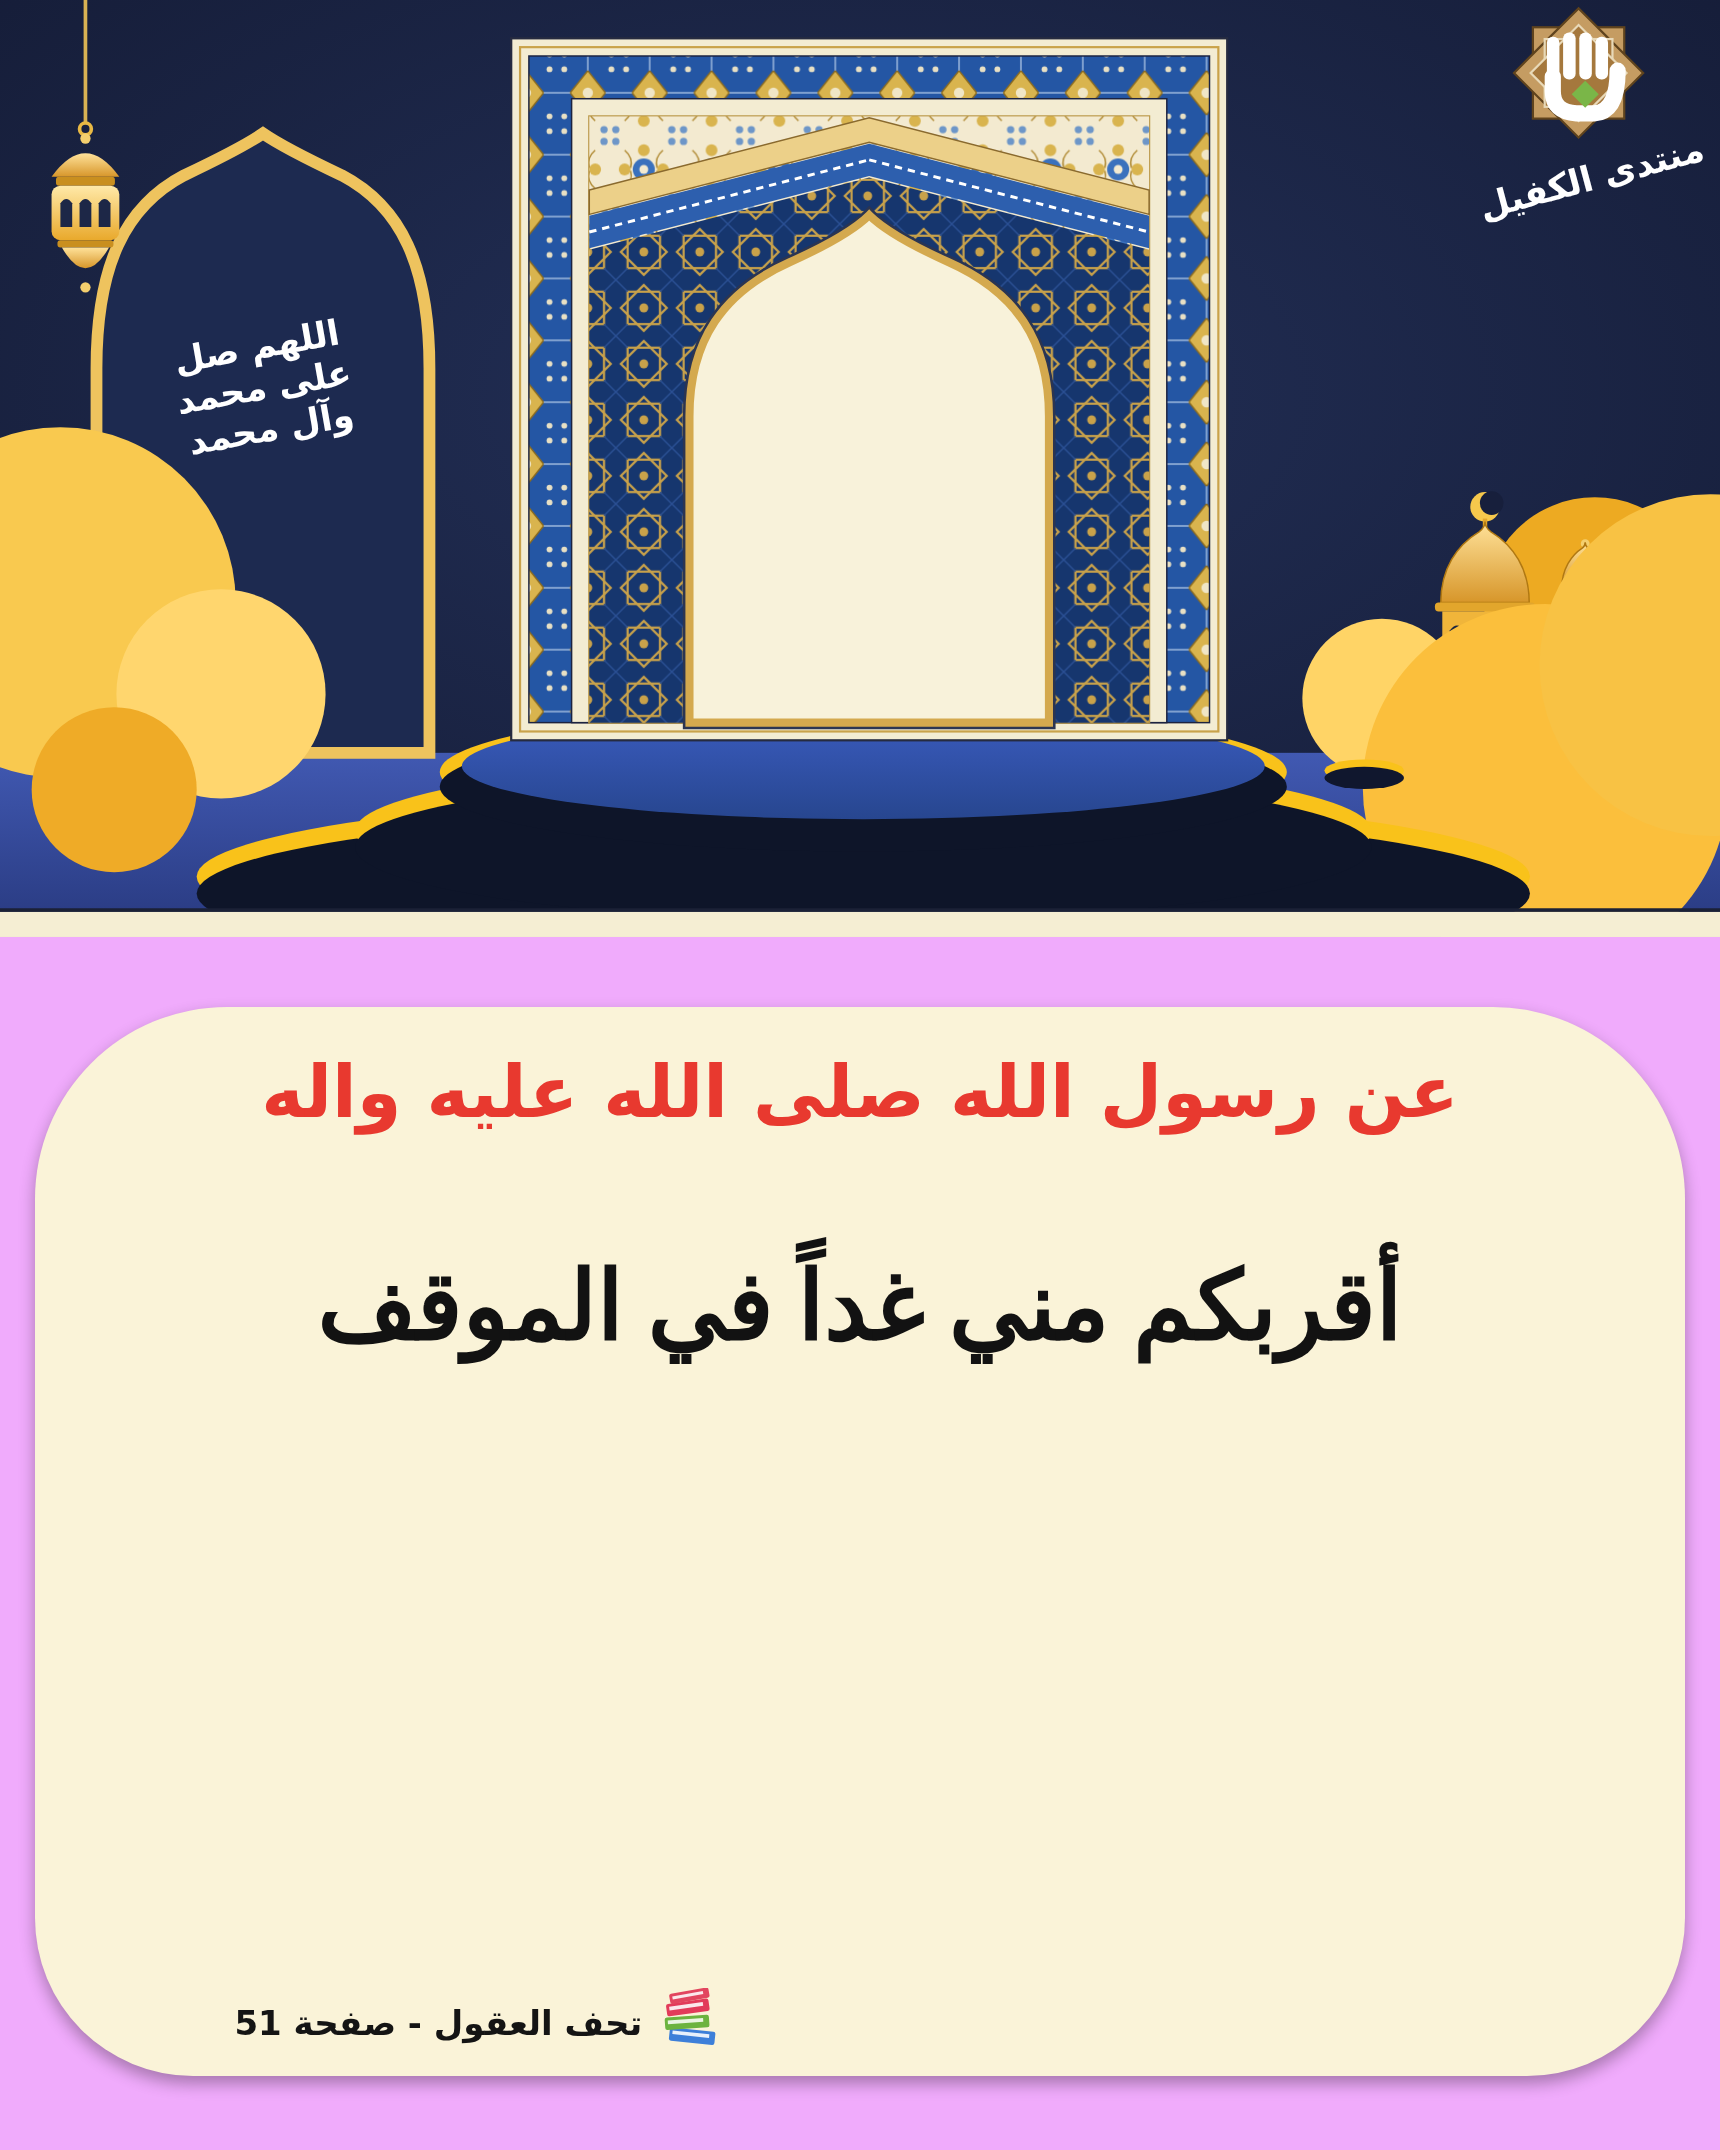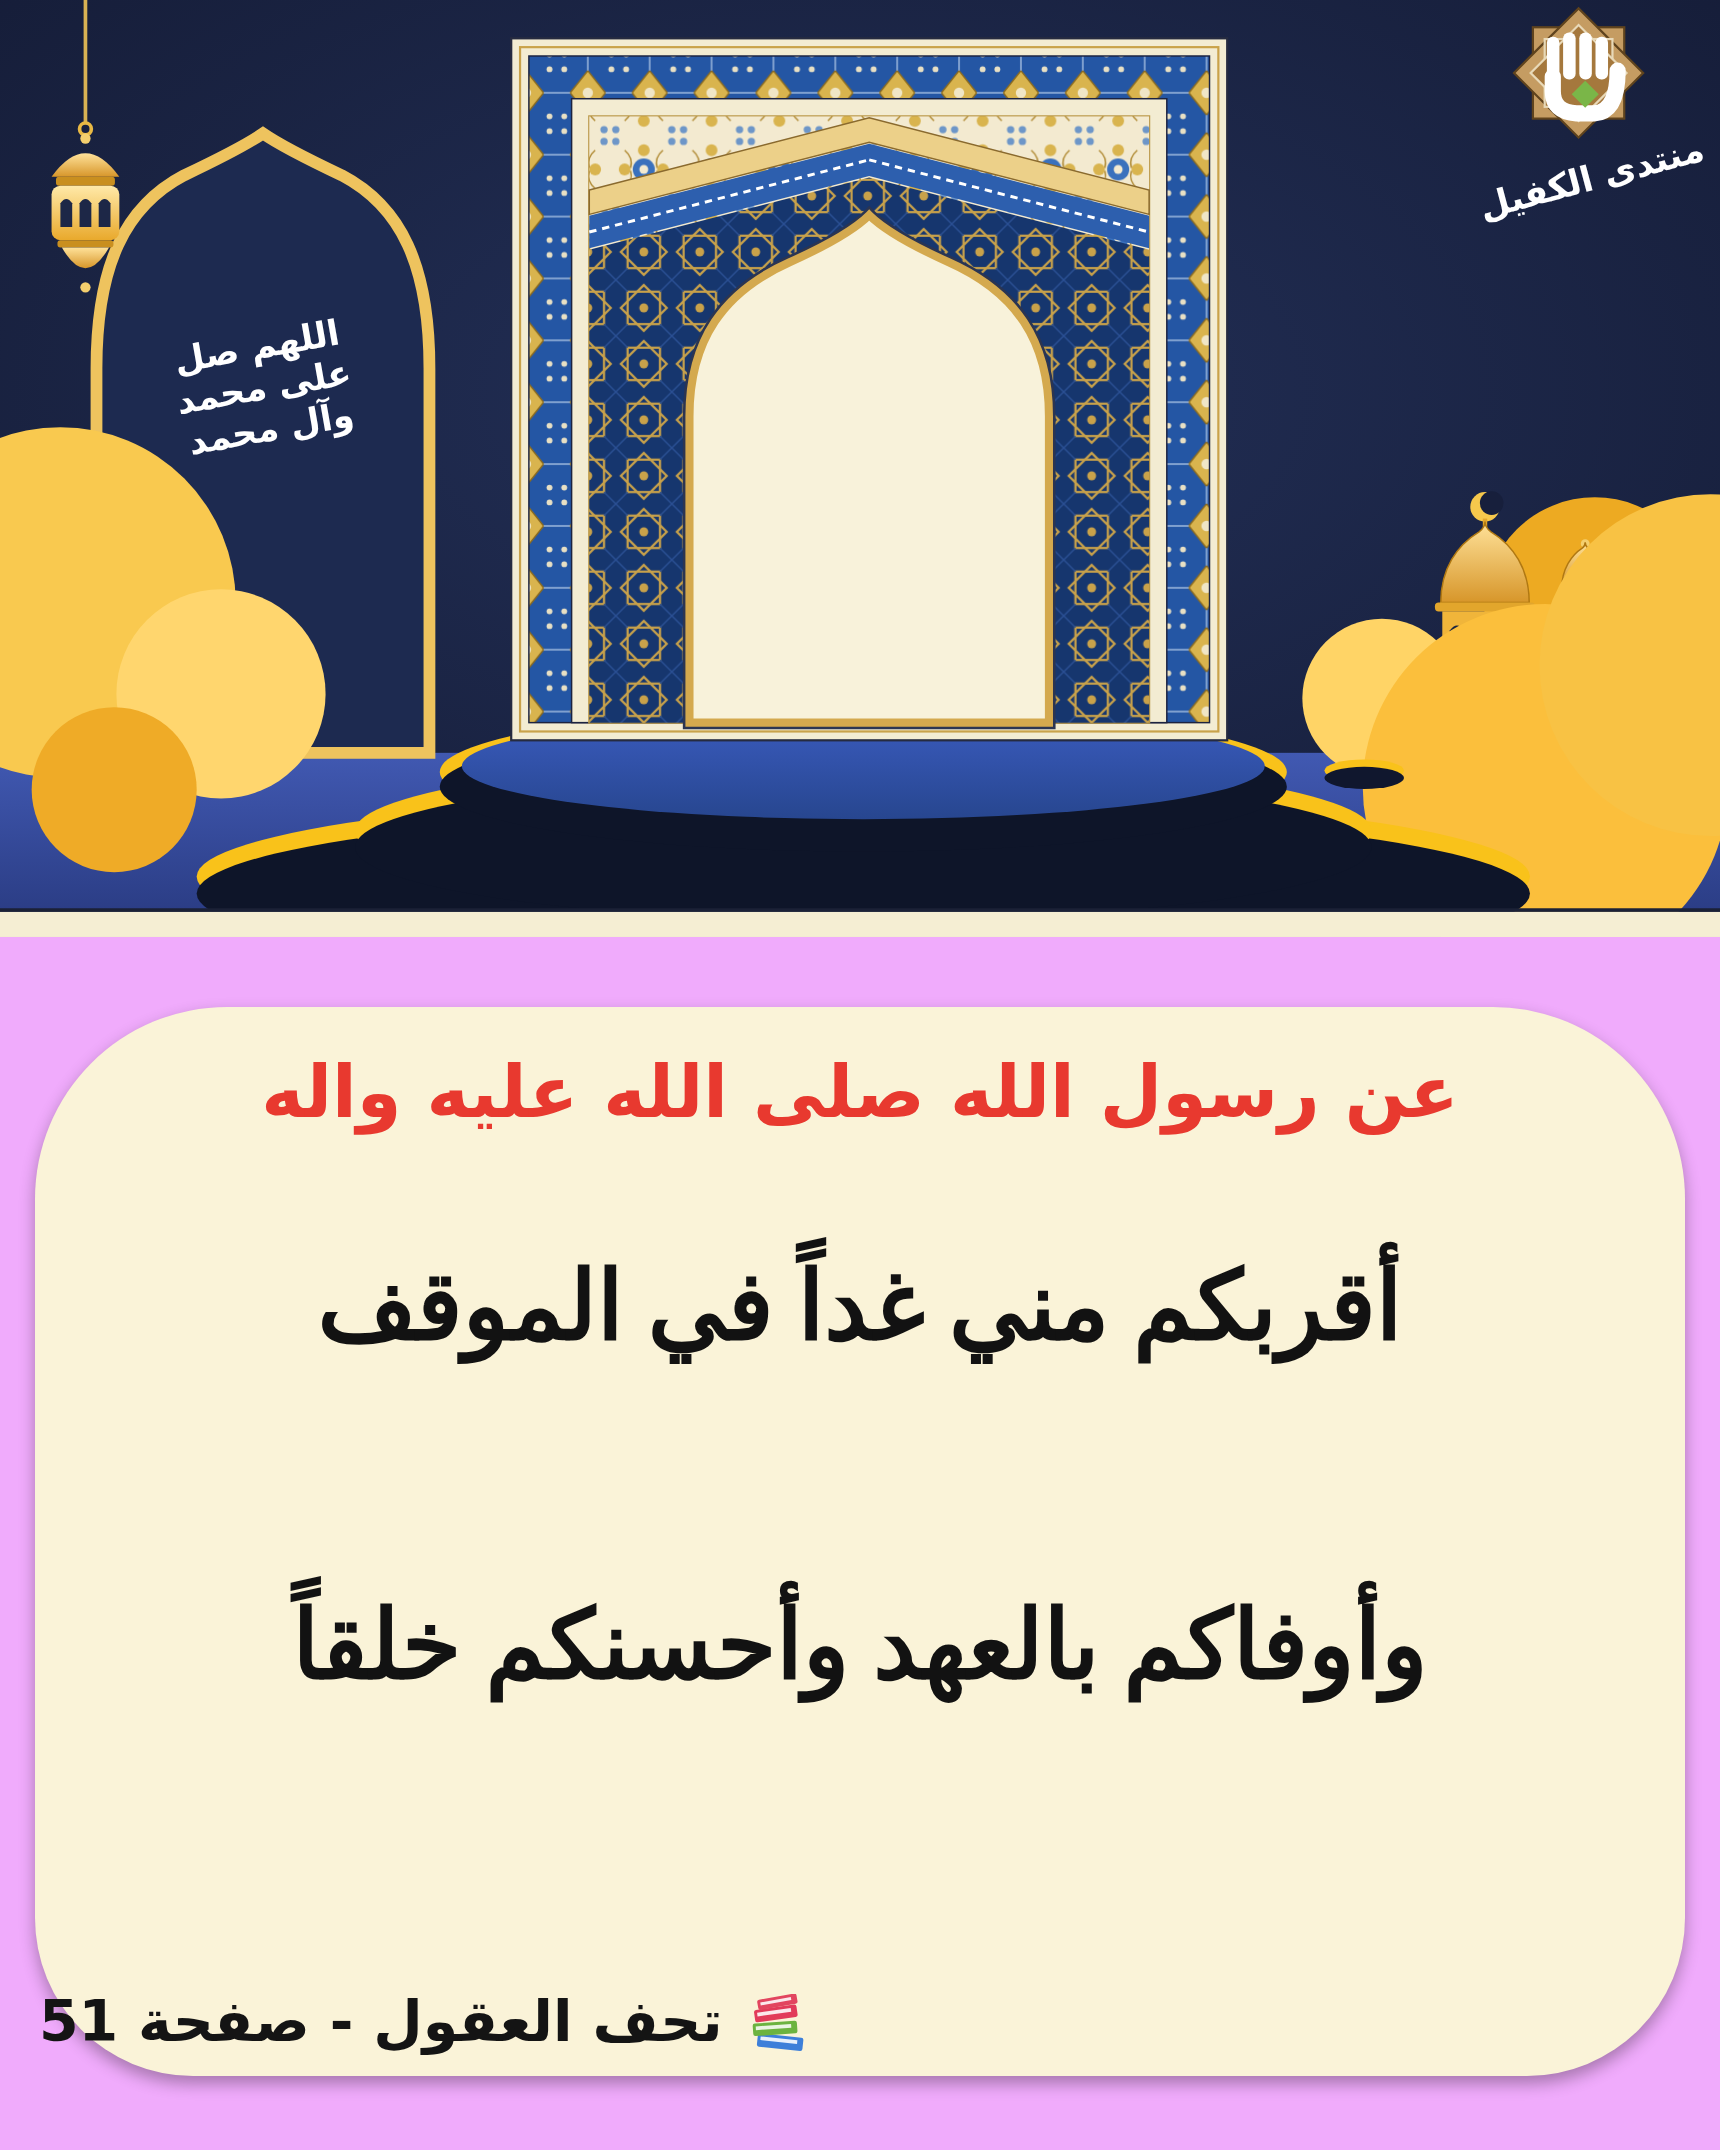--- a/index.html
+++ b/index.html
@@ -35,21 +35,21 @@
     position:absolute;left:0;top:43px;width:100%;text-align:center;
     color:#e8392f;font-weight:bold;font-size:72px;white-space:nowrap;direction:rtl;
   }
   .hadith-line{
     position:absolute;left:0;width:100%;text-align:center;
     color:#121212;font-weight:bold;font-size:96px;white-space:nowrap;direction:rtl;font-family:Liberation Serif, serif;
   }
   .line-0{top:243px;} .line-1{top:413px;} .line-2{top:582px;} .line-3{top:753px;}
   .citation{
     position:absolute;left:111px;top:981px;width:663px;text-align:center;
-    color:#141414;font-weight:bold;font-size:57px;white-space:nowrap;direction:rtl;
+    color:#141414;font-weight:bold;font-size:34px;white-space:nowrap;direction:rtl;
   }
   .citation svg{vertical-align:-14.7px;margin-left:4.4px;}
 </style>
 </head>
 <body>
 
 <div class="top-section">
 <svg width="1720" height="937" viewBox="0 0 2335 1272">
   <defs>
     <radialGradient id="bgGrad" cx="50%" cy="42%" r="75%">
@@ -227,21 +227,20 @@
   <div class="roundel">
     <span>اللهم صل على محمد وآل محمد</span>
   </div>
   <div class="logo-text">منتدى الكفيل</div>
 </div>
 
 <div class="bottom-section">
   <div class="quote-card">
     <div class="hadith-title">عن رسول الله صلى الله عليه واله</div>
     <div class="hadith-line line-0">أقربكم مني غداً في الموقف</div>
-    <div class="hadith-line line-2">وأوفاكم بالعهد وأحسنكم خلقاً</div>
     <div class="citation">
       <svg width="62" height="62" viewBox="0 0 84 84">
         <g transform="rotate(6 42 64)">
           <rect x="14" y="56" width="62" height="18" rx="3" fill="#3d7fd9"></rect>
           <rect x="18" y="60" width="50" height="5" fill="#e8f0fb"></rect>
         </g>
         <g transform="rotate(-4 40 46)">
           <rect x="8" y="38" width="60" height="17" rx="3" fill="#6cb33f"></rect>
           <rect x="12" y="42" width="48" height="5" fill="#eaf5e2"></rect>
         </g>

